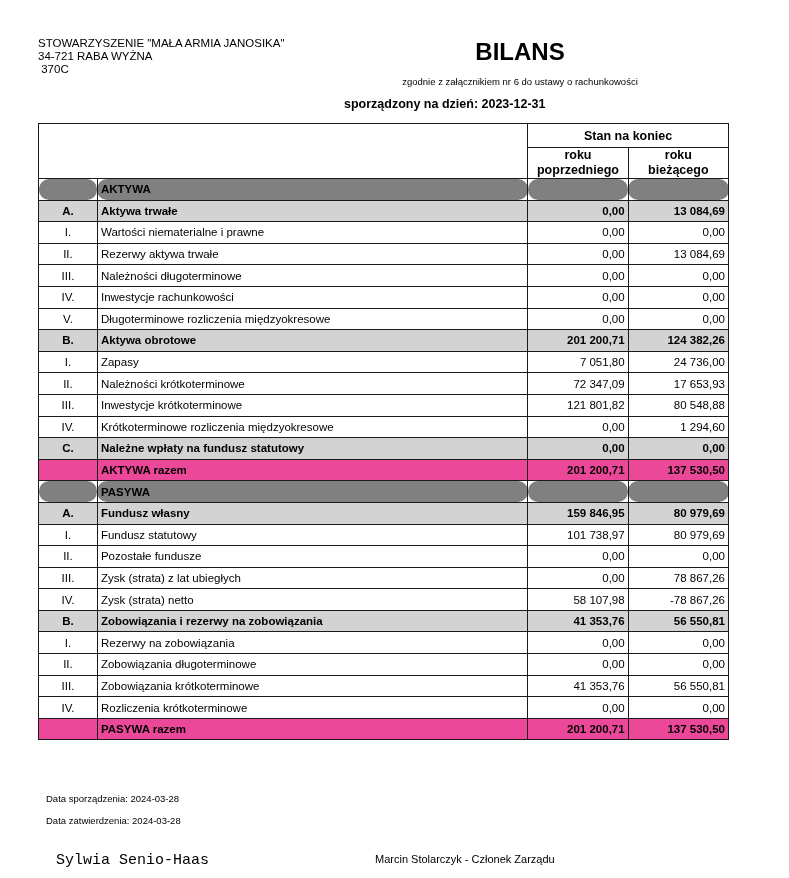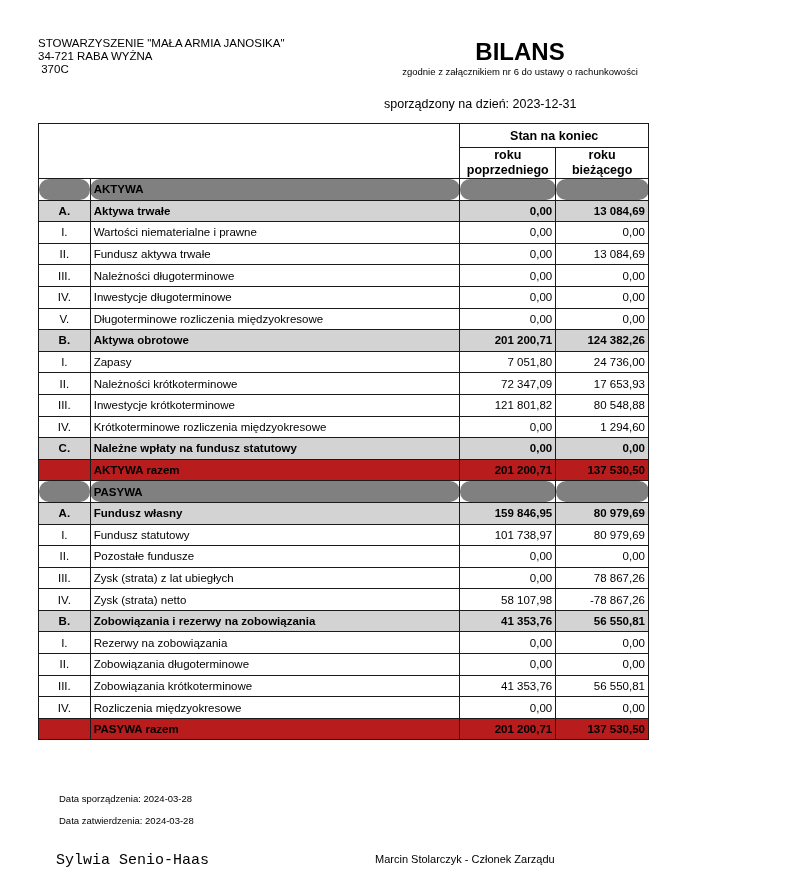--- a/index.html
+++ b/index.html
@@ -4,45 +4,45 @@
   <style>
     html, body { margin: 0; padding: 0; background: #ffffff; }
     body {
       width: 789px; height: 878px; position: relative; overflow: hidden;
       font-family: "Liberation Sans", sans-serif; color: #000;
     }
     .org { position: absolute; left: 38px; top: 37px; font-size: 11.5px; line-height: 13px; }
     .org div { white-space: pre; }
     .title { position: absolute; left: 380px; top: 38px; width: 280px; text-align: center; }
     .title .main { font-size: 24px; font-weight: bold; line-height: 28px; }
-    .title .sub { font-size: 9.5px; line-height: 11px; margin-top: 0px; }
-    .date-line { position: absolute; left: 344px; top: 97px; font-size: 12.5px; font-weight: normal; margin-left: 40px; }
+    .title .sub { font-size: 9.5px; line-height: 11px; margin-top: 10px; }
+    .date-line { position: absolute; left: 344px; top: 97px; font-size: 12.5px; font-weight: bold; }
 
     table.bilans {
-      position: absolute; left: 38px; top: 123px; width: 611px;
+      position: absolute; left: 38px; top: 123px; width: 691px;
       border-collapse: collapse; font-size: 11.5px;
     }
     table.bilans td, table.bilans th {
       border: 1.5px solid #1a1a1a; padding: 0 3px; height: 21.6px; box-sizing: border-box;
     }
     table.bilans th { font-weight: bold; text-align: center; font-size: 12.5px; }
     col.c-num { width: 57px; }
     col.c-label { width: 416px; }
     col.c-prev { width: 97px; }
     col.c-curr { width: 97px; }
     td.num { text-align: center; }
     td.val { text-align: right; padding-right: 2px; }
     tr.section td { background: #808080; font-weight: bold; border-radius: 10px; }
     tr.group td { background: #d3d3d3; font-weight: bold; }
-    tr.total td { background: #b91c1c; font-weight: bold; }
+    tr.total td { background: #ec4899; font-weight: bold; }
     tr.item td { background: #ffffff; }
     .h-stan { height: 24px; }
     .h-years th { height: 42px; line-height: 15px; }
 
-    .footer-date { position: absolute; left: 46px; font-size: 9.5px; margin-left: 13px; }
+    .footer-date { position: absolute; left: 46px; font-size: 9.5px; }
     .sig-left { position: absolute; left: 56px; top: 852px; font-size: 15px; font-family: Liberation Mono, monospace; }
     .sig-right { position: absolute; left: 375px; top: 852px; font-size: 11px; line-height: 14px; }
   </style>
 </head>
 <body>
 
 <div class="org">
   <div>STOWARZYSZENIE "MAŁA ARMIA JANOSIKA"</div>
   <div>34-721 RABA WYŻNA</div>
   <div> 370C</div>
@@ -92,33 +92,33 @@
         <td class="val">13 084,69</td>
       </tr>
       <tr class="item">
         <td class="num">I.</td>
         <td class="label">Wartości niematerialne i prawne</td>
         <td class="val">0,00</td>
         <td class="val">0,00</td>
       </tr>
       <tr class="item">
         <td class="num">II.</td>
-        <td class="label">Fundusz aktywa trwałe</td>
+        <td class="label">Rezerwy aktywa trwałe</td>
         <td class="val">0,00</td>
         <td class="val">13 084,69</td>
       </tr>
       <tr class="item">
         <td class="num">III.</td>
         <td class="label">Należności długoterminowe</td>
         <td class="val">0,00</td>
         <td class="val">0,00</td>
       </tr>
       <tr class="item">
         <td class="num">IV.</td>
-        <td class="label">Inwestycje długoterminowe</td>
+        <td class="label">Inwestycje rachunkowości</td>
         <td class="val">0,00</td>
         <td class="val">0,00</td>
       </tr>
       <tr class="item">
         <td class="num">V.</td>
         <td class="label">Długoterminowe rozliczenia międzyokresowe</td>
         <td class="val">0,00</td>
         <td class="val">0,00</td>
       </tr>
       <tr class="group">
@@ -218,21 +218,21 @@
         <td class="val">0,00</td>
       </tr>
       <tr class="item">
         <td class="num">III.</td>
         <td class="label">Zobowiązania krótkoterminowe</td>
         <td class="val">41 353,76</td>
         <td class="val">56 550,81</td>
       </tr>
       <tr class="item">
         <td class="num">IV.</td>
-        <td class="label">Rozliczenia międzyokresowe</td>
+        <td class="label">Rozliczenia krótkoterminowe</td>
         <td class="val">0,00</td>
         <td class="val">0,00</td>
       </tr>
       <tr class="total">
         <td class="num"></td>
         <td class="label">PASYWA razem</td>
         <td class="val">201 200,71</td>
         <td class="val">137 530,50</td>
       </tr>
     </tbody>

